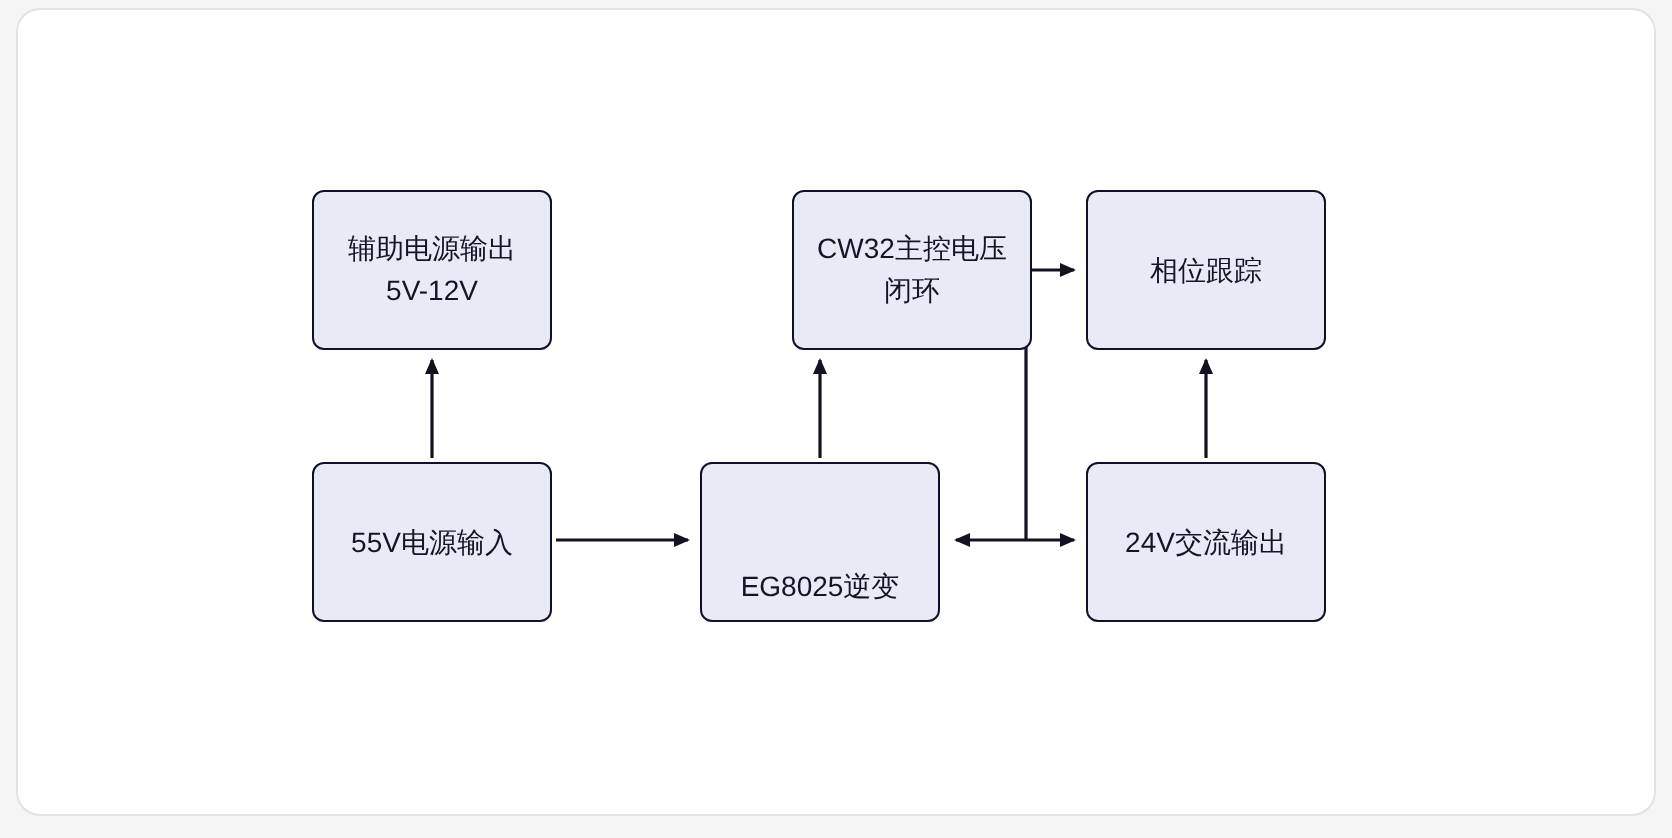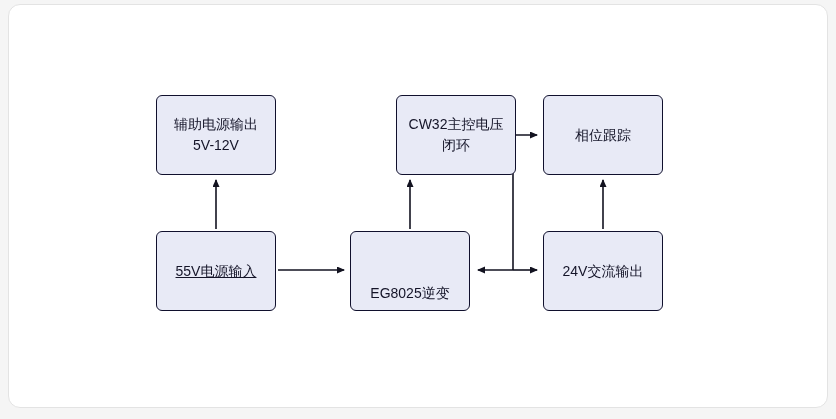--- a/index.html
+++ b/index.html
@@ -34,21 +34,21 @@
     padding: 6px 8px;
     color: #141428;
     font-size: 14px;
     line-height: 21px;
   }
   .node span { white-space: pre-line; }
   
   .n-aux   { left: 156px; top:  95px; }
   .n-cw32  { left: 356px; top:  95px; margin-left: 40px; }
   .n-phase { left: 543px; top:  95px; }
-  .n-55v   { left: 156px; top: 231px; text-decoration: underline; }
+  .n-55v   { left: 156px; top: 231px; }
   .n-eg    { left: 350px; top: 231px; align-items: flex-end; }
   .n-24v   { left: 543px; top: 231px; justify-content: center; }
   svg.wires {
     position: absolute;
     left: 0; top: 0;
     width: 836px; height: 419px;
     pointer-events: none;
   }
   svg.wires line { stroke: #121220; stroke-width: 1.6; }
 </style>

